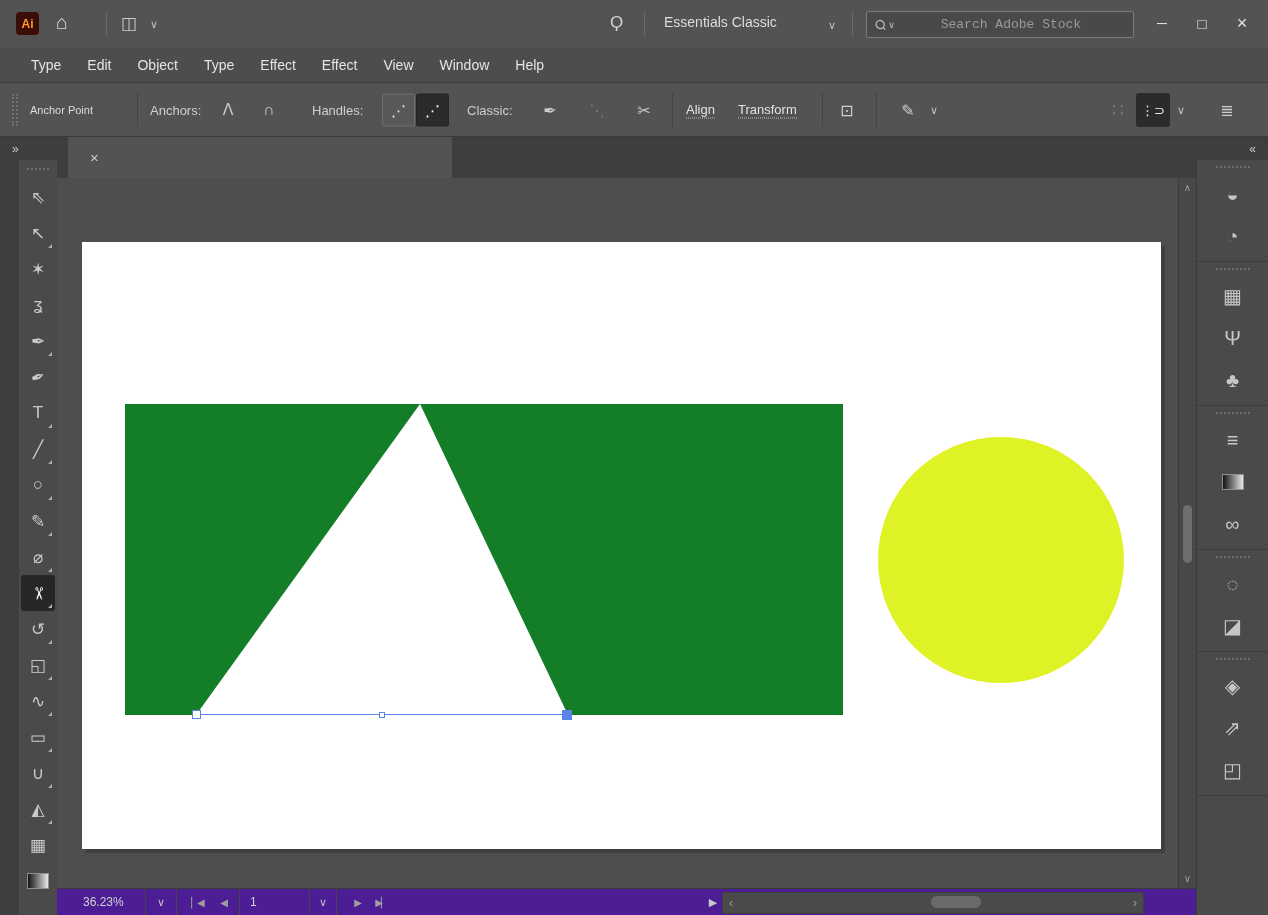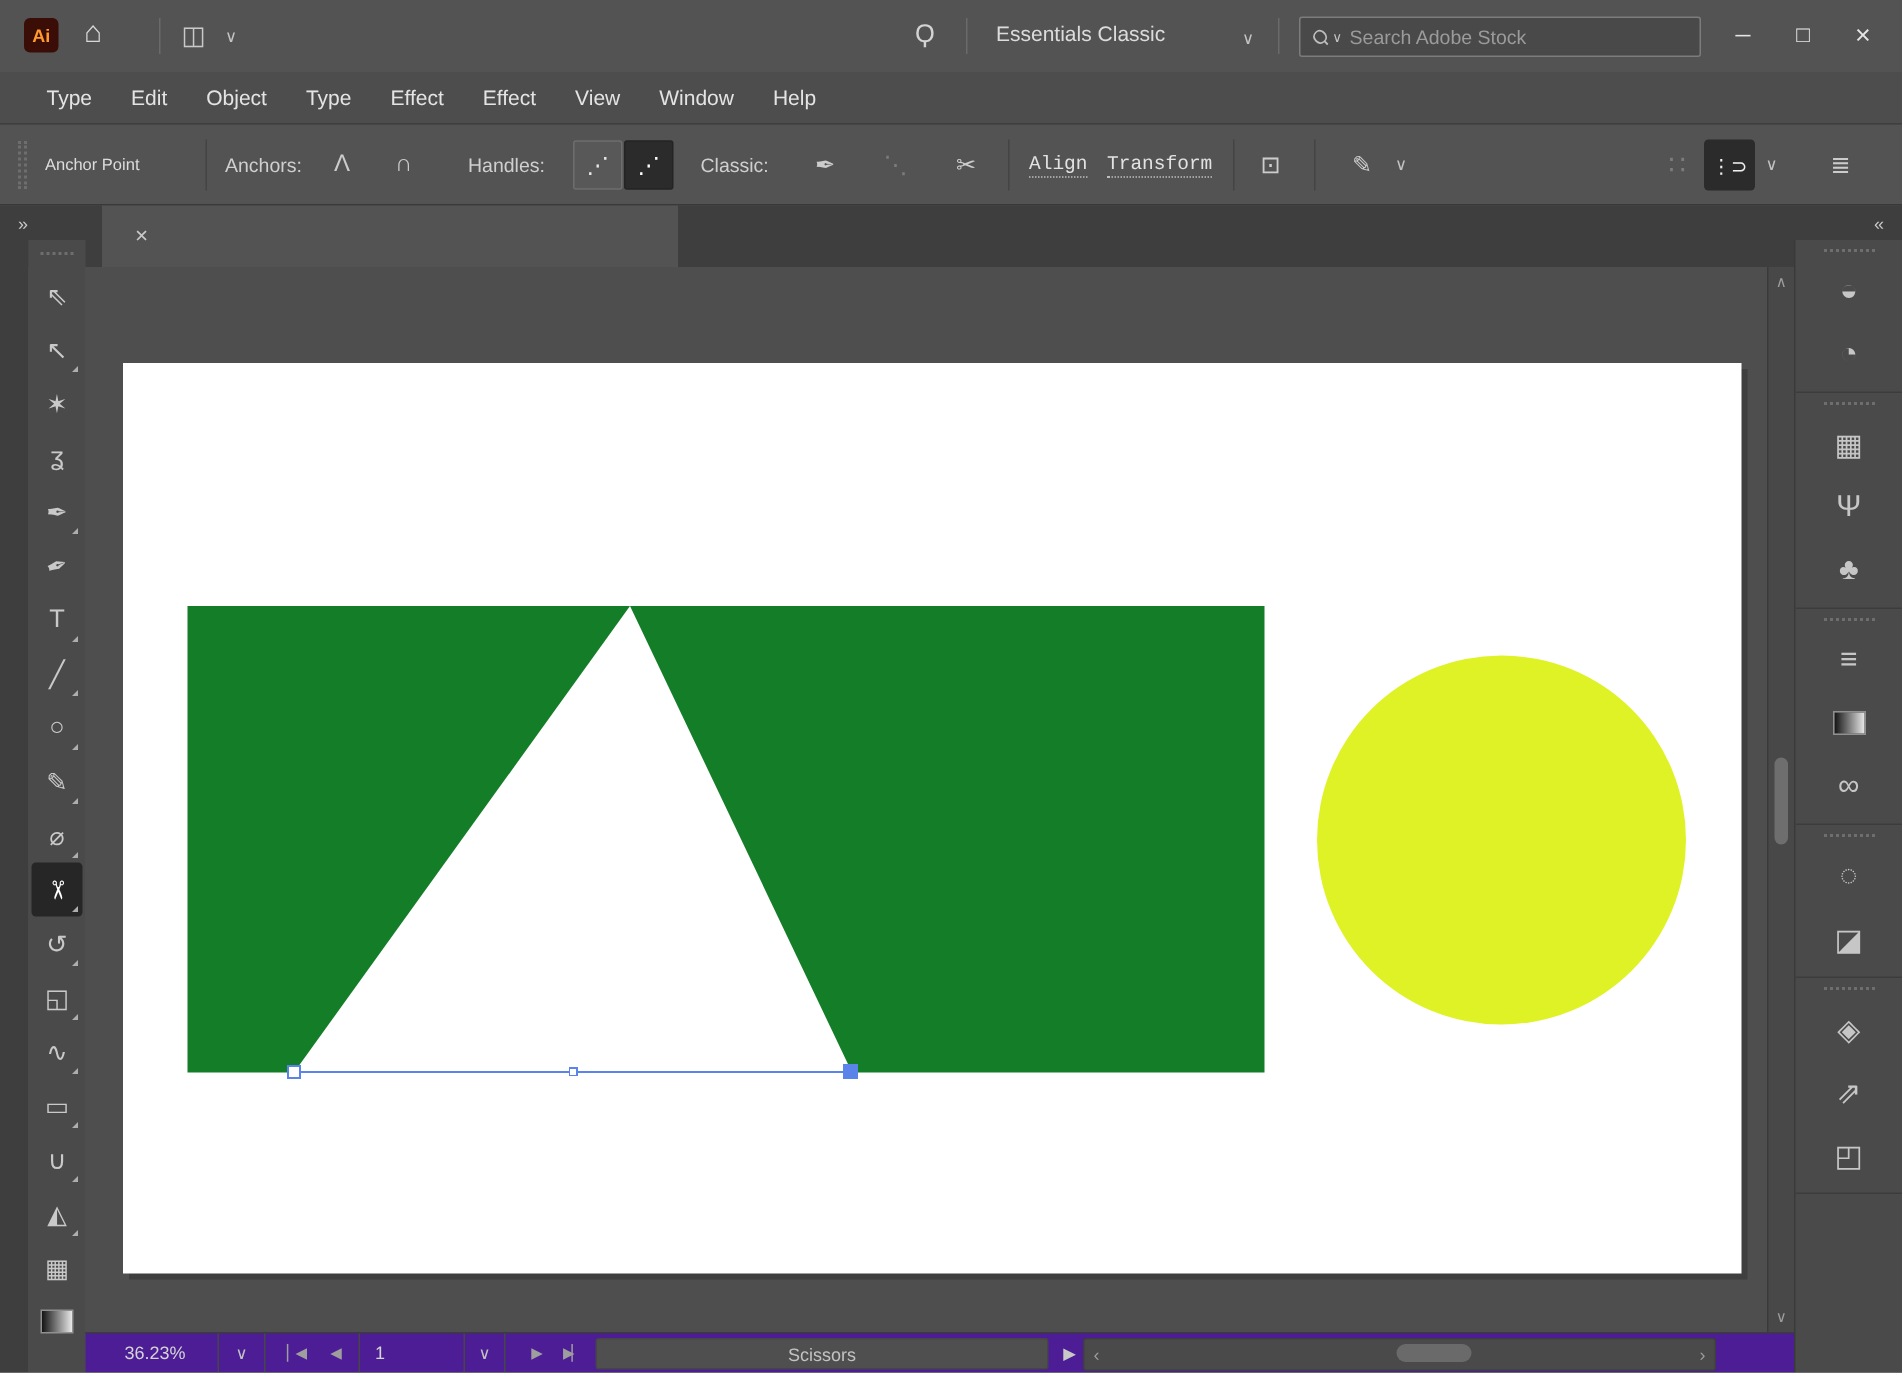--- a/index.html
+++ b/index.html
@@ -11,38 +11,38 @@
   
   #titlebar{left:0;top:0;width:1268px;height:48px;background:#535353;}
   .tb-logo{left:16px;top:12px;width:23px;height:23px;border-radius:4px;background:#3A0D06;color:#FF9A2E;font-weight:bold;font-size:12px;display:flex;align-items:center;justify-content:center;}
   .tb-home{left:56px;top:11px;font-size:20px;color:#D8D8D8;}
   .tb-arrange{left:121px;top:13px;font-size:17px;color:#C9C9C9;}
   .chev{font-size:11px;color:#C2C2C2;}
   .tb-bulb{left:610px;top:13px;font-size:17px;color:#D3D3D3;}
   .tb-ws{left:664px;top:14px;font-size:14px;color:#DCDCDC;}
   .tb-search{left:866px;top:11px;width:250px;height:25px;background:#494949;border:1px solid #7C7C7C;border-radius:2px;display:flex;align-items:center;padding:0 8px;gap:3px;}
   .tb-search .mag{display:inline-block;font-size:13px;color:#BDBDBD;transform:rotate(-45deg);}
-  .tb-search input{background:transparent;border:none;outline:none;color:#14b8a6;font-size:13px;width:170px;font-family:Liberation Sans, sans-serif;}
+  .tb-search input{background:transparent;border:none;outline:none;color:#14b8a6;font-size:13px;width:170px;font-family:Liberation Mono, monospace;margin-left:41px;}
   .tb-search input::placeholder{color:#9B9B9B;}
   .tb-controls{right:6px;top:8px;display:flex;}
   .winbtn{width:40px;height:30px;display:flex;align-items:center;justify-content:center;color:#E6E6E6;font-size:14px;}
   
   #menubar{left:0;top:48px;width:1268px;height:35px;background:#4D4D4D;border-bottom:1px solid #3F3F3F;display:flex;align-items:center;padding-left:18px;box-sizing:border-box;}
   .menu-item{padding:0 13px;font-size:14px;color:#E4E4E4;height:100%;display:flex;align-items:center;}
   
   #controlbar{left:0;top:84px;width:1268px;height:53px;background:#535353;border-bottom:1px solid #393939;box-sizing:border-box;}
   .cb-grip{left:12px;width:2px;height:32px;border-left:2px dotted #6E6E6E;border-right:2px dotted #6E6E6E;}
   .cb-label{font-size:13px;color:#CFCFCF;}
   .cb-title{left:30px;font-size:11px;color:#DCDCDC;}
   .icbtn{width:30px;height:30px;display:flex;align-items:center;justify-content:center;font-size:16px;color:#CCCCCC;border-radius:3px;}
   .icbtn.dim{color:#7C7C7C;}
   .togbtn{width:31px;height:31px;display:flex;align-items:center;justify-content:center;font-size:15px;border-radius:2px;}
   .tog-off{background:#585858;border:1px solid #6E6E6E;color:#E8E8E8;}
   .tog-on{background:#2B2B2B;border:1px solid #242424;color:#FFFFFF;}
-  .linkbtn{font-size:13px;color:#E2E2E2;border-bottom:1px dotted #BDBDBD;padding-bottom:1px;font-family:Liberation Mono, monospace;}
+  .linkbtn{font-size:13px;color:#E2E2E2;border-bottom:1px dotted #BDBDBD;padding-bottom:1px;}
   .darkbtn{background:#2B2B2B;border-radius:3px;color:#EFEFEF;}
   
   #tabstrip{left:0;top:137px;width:1268px;height:41px;background:#3E3E3E;}
   #railheader{left:0;top:0;width:57px;height:23px;color:#C9C9C9;font-size:12px;padding-left:12px;box-sizing:border-box;display:flex;align-items:center;}
   #doctab{left:68px;top:0;width:384px;height:41px;background:#535353;display:flex;align-items:center;padding:0 14px 0 18px;box-sizing:border-box;}
   #doctab .tab-title{font-size:13px;font-weight:bold;color:#E5E5E5;flex:1;}
   #doctab .tab-close{font-size:15px;color:#C9C9C9;padding:0 4px;}
   #panelheader{left:1196px;top:0;width:72px;height:23px;color:#C9C9C9;font-size:12px;display:flex;justify-content:flex-end;align-items:center;padding-right:12px;box-sizing:border-box;}
   
   #leftdark{left:0;top:178px;width:19px;height:737px;background:#3E3E3E;}
@@ -328,23 +328,20 @@
         <span class="chev">∨</span>
       </div>
     <div class="sb navbtn" style="left:128px;">▏◀</div>
     <div class="sb navbtn" style="left:154px;">◀</div>
     <div id="ab-field" class="sb">
       <span class="num">1</span>
       <span class="fld-chev chev">∨</span>
     </div>
     <div class="sb navbtn" style="left:288px;">▶</div>
     <div class="sb navbtn" style="left:312px;">▶▏</div>
-    <div id="status-inset" class="sb">
-        <span>Scissors</span>
-      </div>
     <div id="playbtn" class="sb">▶</div>
     <div id="hscroll" class="sb">
       <div class="hsarr" style="left:6px;">‹</div>
       <div id="hthumb"></div>
       <div class="hsarr" style="right:6px;">›</div>
     </div>
   </div>
 
 </div>
 

